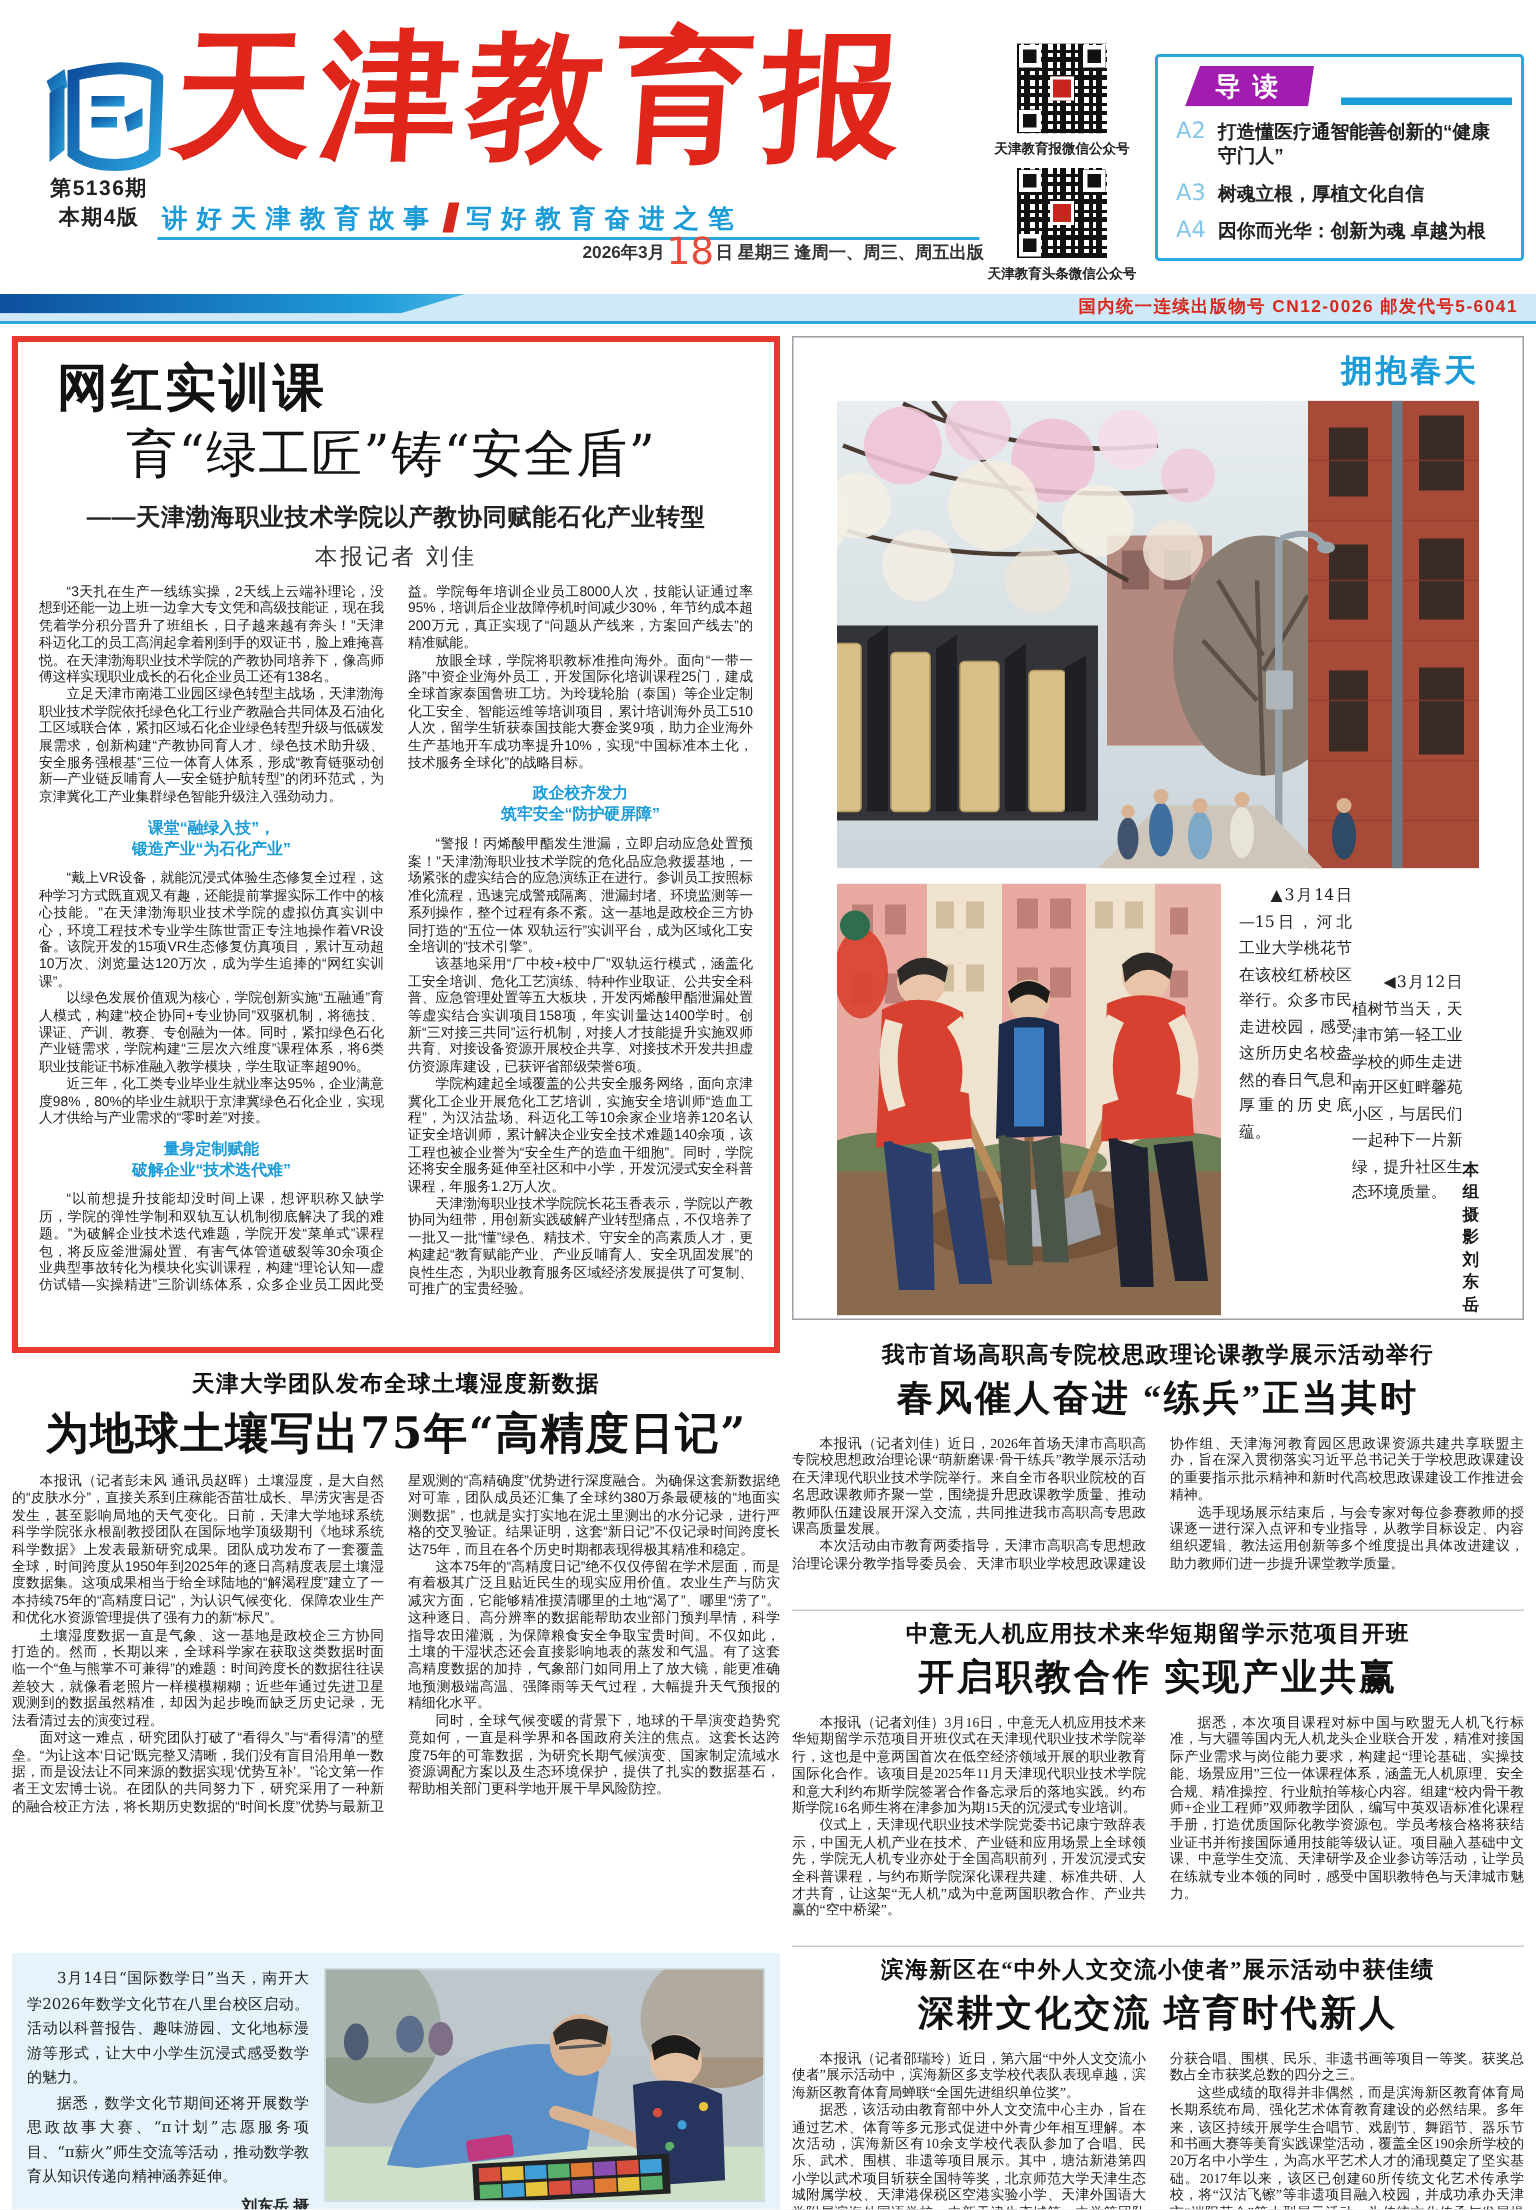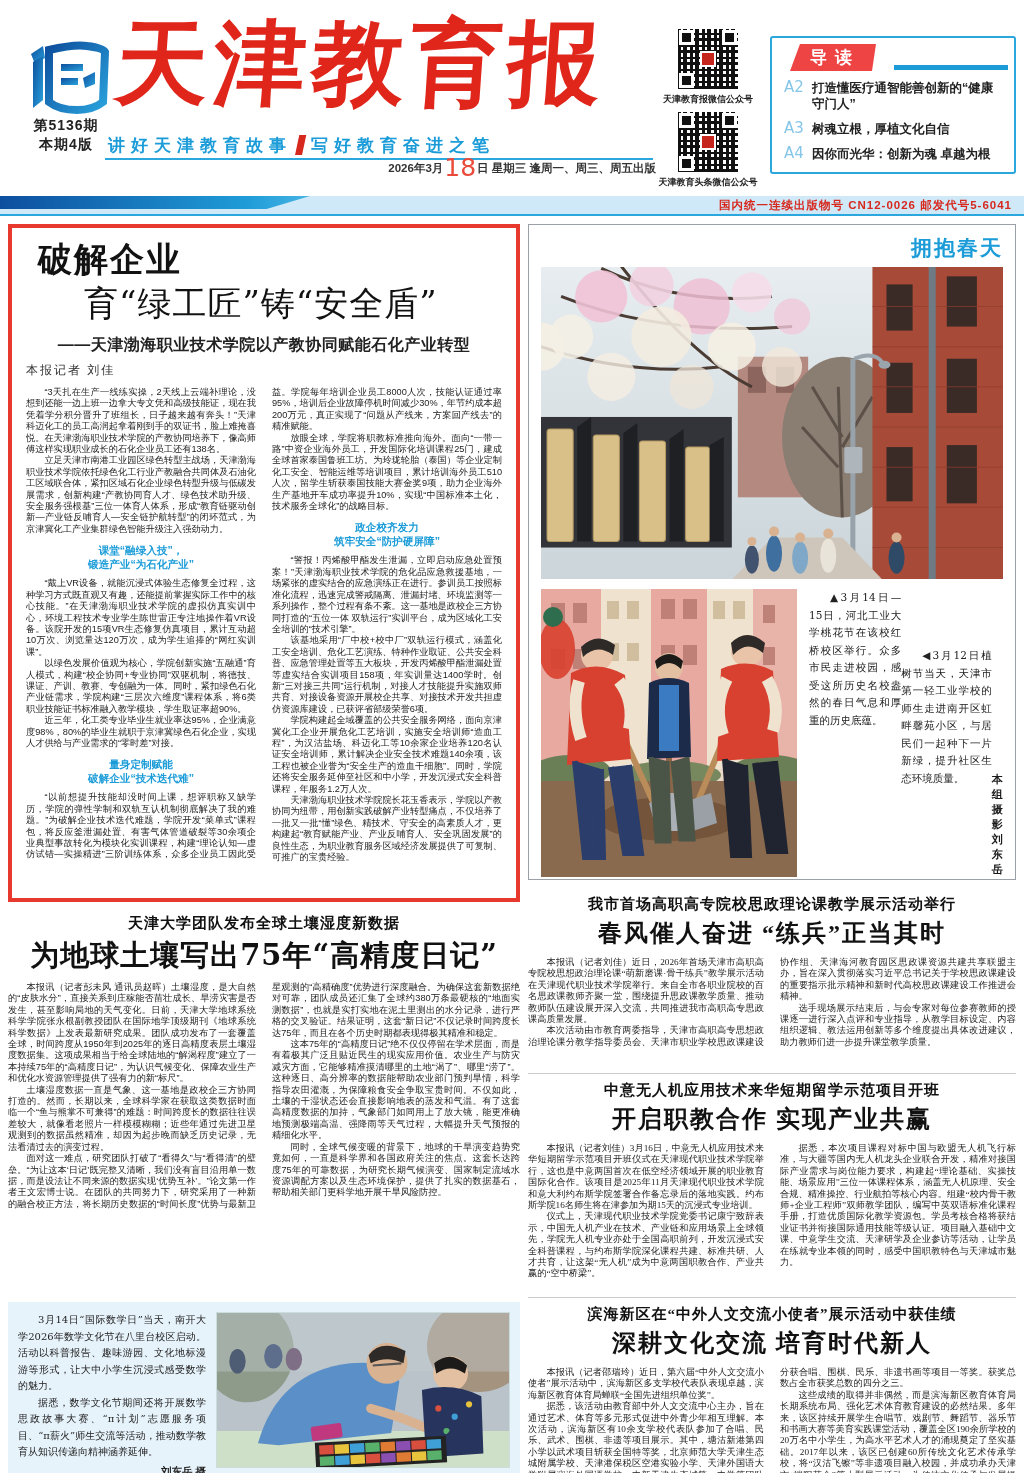--- a/index.html
+++ b/index.html
@@ -42,21 +42,21 @@
   .qr .finder  { left:1px; top:1px; }
   .qr .finder2 { right:1px; top:1px; }
   .qr .finder3 { left:1px; bottom:1px; }
   .qr .chip { position:absolute; left:50%; top:50%; width:16px; height:16px; transform:translate(-50%,-50%);
     background:#c5261d; border:2px solid #fff; }
   .qr-label { font-size:9px; font-weight:bold; color:#222; line-height:14px; margin-bottom:3px; white-space:nowrap; }
   
   .guide { position:absolute; left:770px; top:36px; width:246px; height:138px;
     border:2px solid #2aa7dd; border-radius:3px; background:#fff; padding:6px 10px 6px 12px; }
   .guide-head { position:relative; height:26px; margin-bottom:8px; }
-  .guide-tab { position:absolute; left:6px; top:0; background:#ef4444; color:#fff; font-size:17px; font-weight:bold;
+  .guide-tab { position:absolute; left:6px; top:0; background:#a21caf; color:#fff; font-size:17px; font-weight:bold;
     letter-spacing:8px; padding:2px 16px 2px 20px; clip-path:polygon(10px 0,100% 0,calc(100% - 4px) 100%,0 100%);text-align:center; }
   .guide-tab-rule { position:absolute; left:110px; right:-4px; bottom:0; height:5px; background:#1b9cd8; }
   .guide-item { display:flex; align-items:baseline; margin:7px 0; }
   .guide-page { flex:0 0 28px; font-size:15px; color:#85c6e8; font-family:"DejaVu Sans",sans-serif; }
   .guide-text { font-size:12.5px; font-weight:600; color:#222; line-height:16px; }
   
   .band { position:relative; height:20px; background:#cfe9f8; border-bottom:2px solid #2aa7dd; }
   .swoosh { position:absolute; left:0; top:0; width:310px; height:13px;
     background:linear-gradient(90deg,#0d4f9e,#1f9cd8 80%,#47b4e4);
     clip-path:polygon(0 0,100% 0,86% 100%,0 100%); border-radius:0 0 8px 0; }
@@ -67,37 +67,37 @@
   .col-right { width:488px; flex:0 0 488px; }
   
   .para { font-size:9.2px; line-height:11.4px; text-align:justify; text-indent:2em; color:#1c1c1c; }
   .col-subhead { font-size:10.6px; line-height:14px; font-weight:bold; color:#1b9cd8; text-align:center;
     margin:8px 0 7px; white-space:pre-line; break-inside:avoid; }
   
   .lead-box { border:4px solid #e8392f; height:678px; padding:10px 14px 8px; overflow:hidden; }
   .lead-h1 { font-family:"DejaVu Serif","Liberation Serif",serif; font-weight:900; font-size:34px; line-height:42px; color:#121212; letter-spacing:2px; padding-left:12px; }
   .lead-h2 { font-family:"DejaVu Serif","Liberation Serif",serif; font-weight:400; font-size:34px; line-height:46px; color:#121212; letter-spacing:1px; padding-left:58px; white-space:nowrap; }
   .lead-sub { font-size:16px; font-weight:bold; color:#222; text-align:center; margin-top:9px; letter-spacing:0.5px; }
-  .lead-byline { font-size:12px; color:#333; text-align:left; margin:6px 0 8px; letter-spacing:2px; }
+  .lead-byline { font-size:15px; color:#333; text-align:center; margin:6px 0 8px; letter-spacing:2px; }
   .lead-body { height:506px; columns:2; column-gap:16px; overflow:hidden; }
   
   .soil { margin-top:10px; height:382px; overflow:hidden; }
   .kicker { font-size:15px; font-weight:bold; color:#111; text-align:center; line-height:21px; letter-spacing:1px; }
   .headline-lg { font-family:"DejaVu Serif","Liberation Serif",serif; font-size:29px; font-weight:900; color:#111; text-align:center; line-height:38px; letter-spacing:1px; margin:3px 0 8px; }
   .headline-md { font-size:24px; font-weight:900; color:#111; text-align:center; line-height:32px; letter-spacing:2px; margin:2px 0 8px; }
   .body-2col { columns:2; column-gap:16px; overflow:hidden; }
   .soil-body { height:306px; }
   
   .math-block { margin-top:8px; background:#e7f3fb; padding:10px; display:flex; gap:10px; height:176px; }
   .math-caption { flex:0 0 188px; font-family:"DejaVu Serif","Liberation Serif",serif; font-size:10px; line-height:16.5px; color:#222; text-align:justify; }
   .math-caption .cp { text-indent:2em; }
   .photo-credit { text-align:right; font-weight:bold; font-family:"Liberation Sans",sans-serif; font-size:10.5px; margin-top:2px; }
   .math-photo { flex:1; border:1px solid #cdd; overflow:hidden; }
   
-  .spring-box { border:1px solid #9aa0a6; height:656px; padding:10px 12px; }
+  .spring-box { border:1px solid #9aa0a6; height:656px; padding:10px 29px; }
   .spring-title { text-align:right; font-size:21px; font-weight:900; color:#1b9cd8; letter-spacing:2px; line-height:26px; margin-bottom:6px; }
   .spring-photo1 { width:100%; height:312px; overflow:hidden; }
   .spring-lower { display:flex; gap:12px; margin-top:10px; height:288px; }
   .spring-photo2 { flex:0 0 256px; overflow:hidden; }
   .spring-caps { flex:1; display:flex; flex-direction:row; font-family:"DejaVu Serif","Liberation Serif",serif; }
   .spring-cap { font-size:10.5px; line-height:17.5px; color:#222; text-align:justify; text-indent:2em; }
   .spring-cap.second { margin-top:58px; }
   .spring-credit { margin-top:auto; text-align:left; font-weight:bold; font-size:11px; font-family:"Liberation Sans",sans-serif; }
   
   .std-article { margin-top:8px; padding-top:6px;font-family:Liberation Serif, serif; }
@@ -182,21 +182,21 @@
   <div class="band">
     <div class="swoosh"></div>
     <div class="pubcode">国内统一连续出版物号 CN12-0026 邮发代号5-6041</div>
   </div>
 
   <main class="content">
 
     <section class="col-left">
 
       <article class="lead-box">
-        <h1 class="lead-h1">破解企业</h1>
+        <h1 class="lead-h1">网红实训课</h1>
         <h1 class="lead-h2">育“绿工匠”铸“安全盾”</h1>
         <div class="lead-sub">——天津渤海职业技术学院以产教协同赋能石化产业转型</div>
         <div class="lead-byline">本报记者 刘佳</div>
         <div class="lead-body">
             <div class="para">“3天扎在生产一线练实操，2天线上云端补理论，没想到还能一边上班一边拿大专文凭和高级技能证，现在我凭着学分积分晋升了班组长，日子越来越有奔头！”天津科迈化工的员工高润起拿着刚到手的双证书，脸上难掩喜悦。在天津渤海职业技术学院的产教协同培养下，像高师傅这样实现职业成长的石化企业员工还有138名。</div>
             <div class="para">立足天津市南港工业园区绿色转型主战场，天津渤海职业技术学院依托绿色化工行业产教融合共同体及石油化工区域联合体，紧扣区域石化企业绿色转型升级与低碳发展需求，创新构建“产教协同育人才、绿色技术助升级、安全服务强根基”三位一体育人体系，形成“教育链驱动创新—产业链反哺育人—安全链护航转型”的闭环范式，为京津冀化工产业集群绿色智能升级注入强劲动力。</div>
             <div class="col-subhead">课堂“融绿入技”，
 锻造产业“为石化产业”</div>
             <div class="para">“戴上VR设备，就能沉浸式体验生态修复全过程，这种学习方式既直观又有趣，还能提前掌握实际工作中的核心技能。”在天津渤海职业技术学院的虚拟仿真实训中心，环境工程技术专业学生陈世雷正专注地操作着VR设备。该院开发的15项VR生态修复仿真项目，累计互动超10万次、浏览量达120万次，成为学生追捧的“网红实训课”。</div>
             <div class="para">以绿色发展价值观为核心，学院创新实施“五融通”育人模式，构建“校企协同+专业协同”双驱机制，将德技、课证、产训、教赛、专创融为一体。同时，紧扣绿色石化产业链需求，学院构建“三层次六维度”课程体系，将6类职业技能证书标准融入教学模块，学生取证率超90%。</div>

